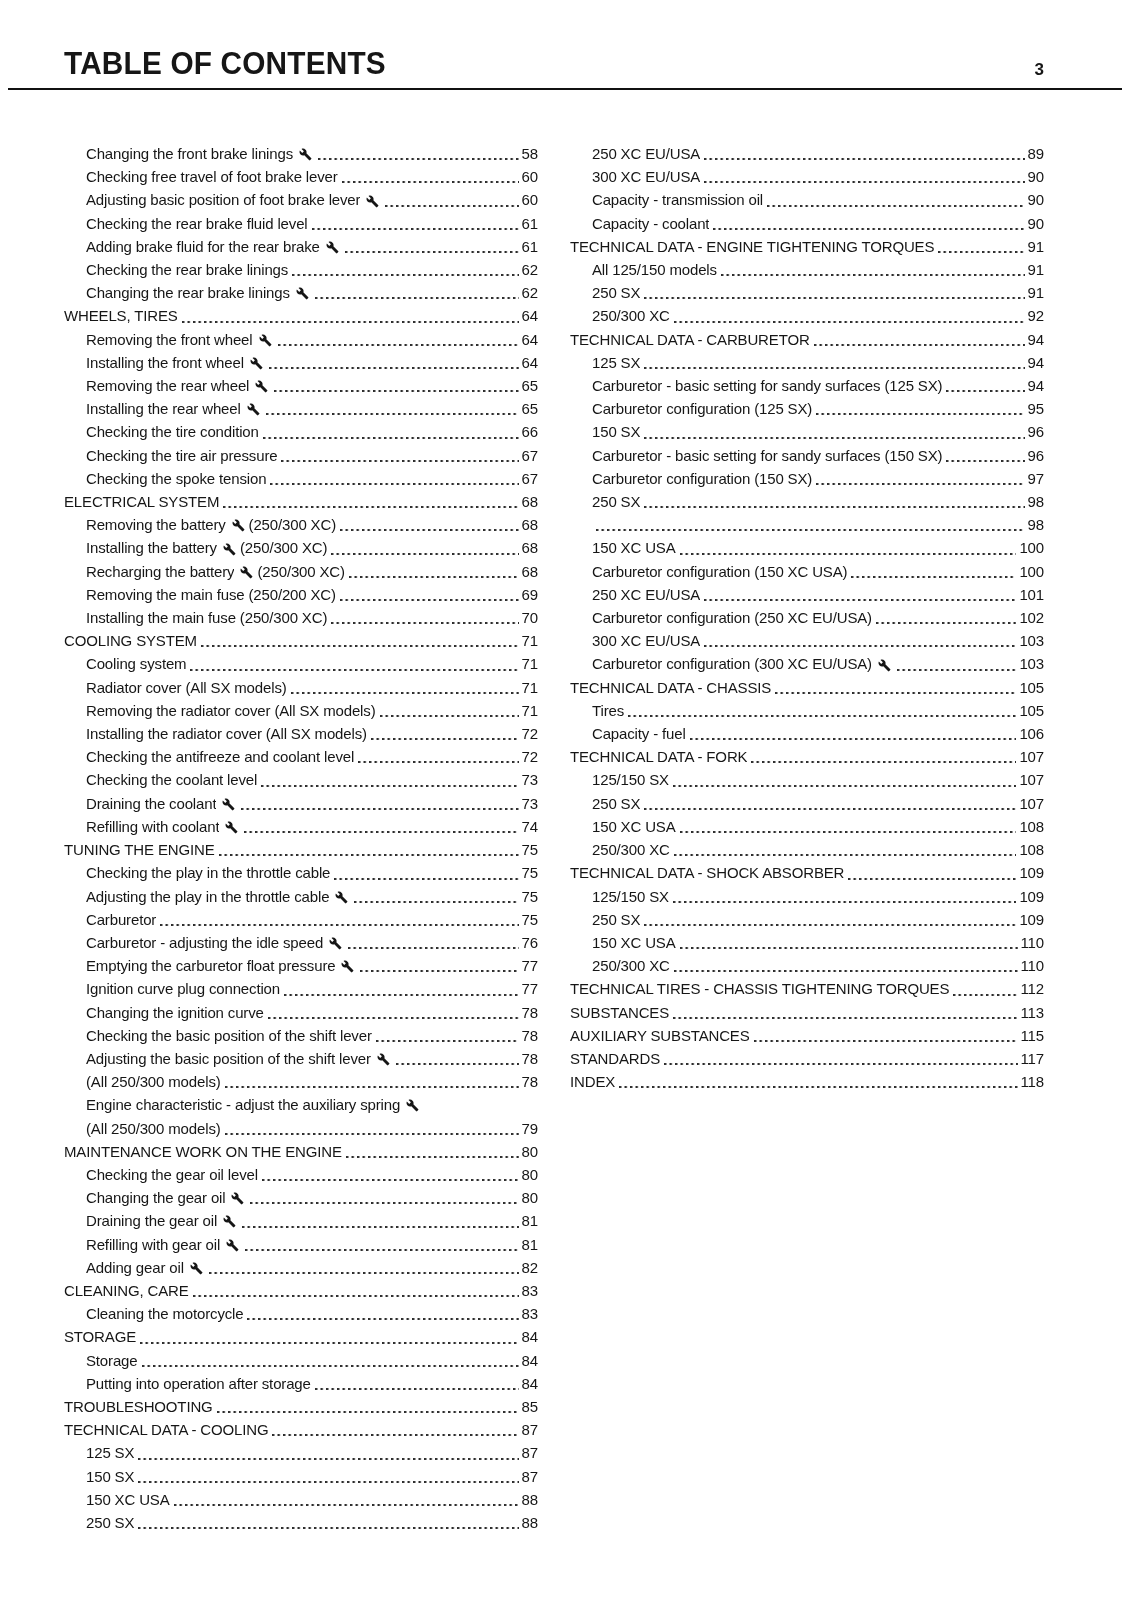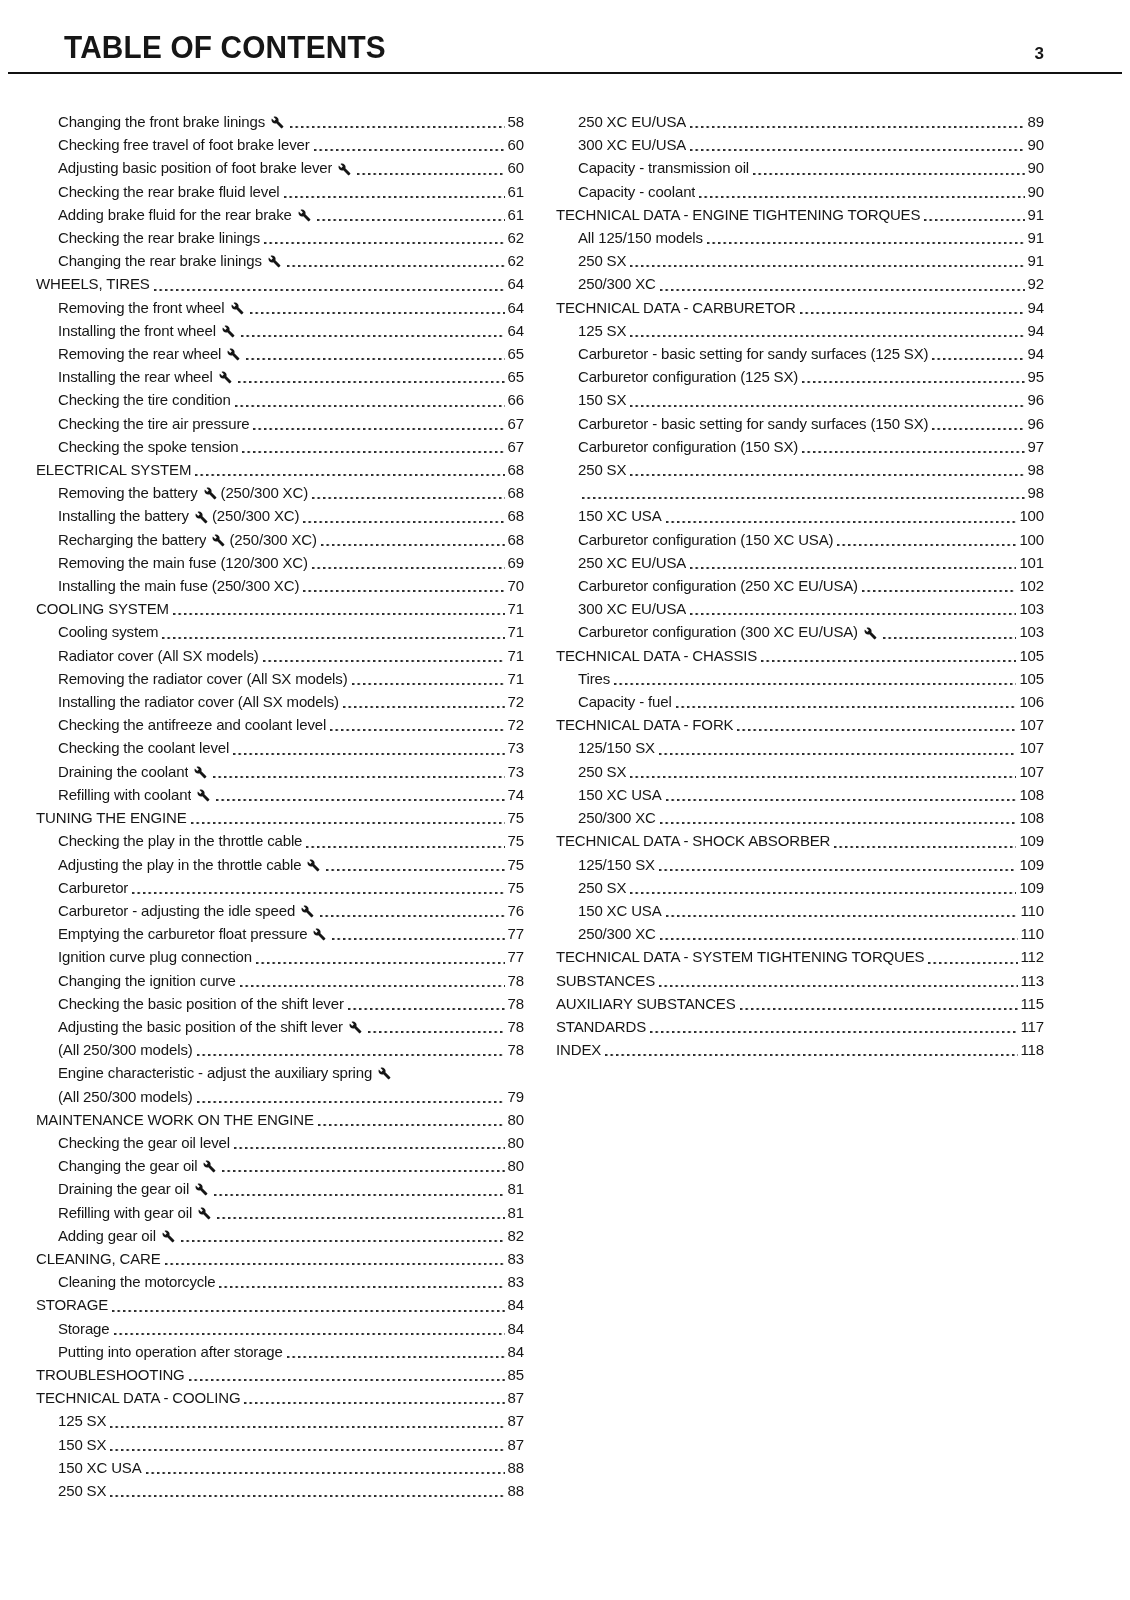--- a/index.html
+++ b/index.html
@@ -7,33 +7,33 @@
   }
   *{box-sizing:border-box;}
   html,body{margin:0;padding:0;}
   body{
     width:1130px;height:1600px;overflow:hidden;
     background:var(--paper);color:var(--text);
     font-family:"Liberation Sans",sans-serif;
   }
   .page{width:1130px;height:1600px;position:relative;}
   .header{
-    margin:0 8px;
+    margin:16px 8px;
     padding:30px 78px 6px 56px;
     border-bottom:2px solid var(--rule);
     display:flex;justify-content:space-between;align-items:flex-end;
   }
   .title{
     margin:0;font-size:31px;font-weight:700;letter-spacing:0.2px;
     transform:scaleX(0.96);transform-origin:left bottom;
   }
   .pageno{font-size:17px;font-weight:700;padding-bottom:2px;}
   .columns{
     display:flex;gap:32px;
-    padding:36px 86px 0 36px;
+    padding:36px 86px 0 64px;
   }
   .col{flex:1;min-width:0;}
   .entry{margin:0;}
   .entry.lvl1{padding-left:22px;}
   .row{
     display:flex;align-items:baseline;
     font-size:15px;line-height:23.2px;letter-spacing:-0.15px;
     white-space:nowrap;
   }
   .label{flex:0 1 auto;overflow:hidden;}
@@ -247,21 +247,21 @@
                 <path fill="#161616" d="M22.7 19l-9.1-9.1c.9-2.3.4-5-1.5-6.9-2-2-5-2.4-7.4-1.3L9 6 6 9 1.6 4.7C.4 7.1.9 10.1 2.9 12.1c1.9 1.9 4.6 2.4 6.9 1.5l9.1 9.1c.4.4 1 .4 1.4 0l2.3-2.3c.5-.4.5-1.1.1-1.4z"></path>
               </svg>
             </span>
             <span class="suffix">(250/300 XC)</span>
             <span class="leader"></span>
             <span class="pg">68</span>
           </div>
         </div>
         <div class="entry lvl1">
           <div class="row">
-            <span class="label">Removing the main fuse (120/300 XC)</span>
+            <span class="label">Removing the main fuse (250/200 XC)</span>
             <span class="leader"></span>
             <span class="pg">69</span>
           </div>
         </div>
         <div class="entry lvl1">
           <div class="row">
             <span class="label">Installing the main fuse (250/300 XC)</span>
             <span class="leader"></span>
             <span class="pg">70</span>
           </div>
@@ -843,21 +843,21 @@
         </div>
         <div class="entry lvl1">
           <div class="row">
             <span class="label">250/300 XC</span>
             <span class="leader"></span>
             <span class="pg">110</span>
           </div>
         </div>
         <div class="entry lvl0">
           <div class="row">
-            <span class="label">TECHNICAL DATA - SYSTEM TIGHTENING TORQUES</span>
+            <span class="label">TECHNICAL TIRES - CHASSIS TIGHTENING TORQUES</span>
             <span class="leader"></span>
             <span class="pg">112</span>
           </div>
         </div>
         <div class="entry lvl0">
           <div class="row">
             <span class="label">SUBSTANCES</span>
             <span class="leader"></span>
             <span class="pg">113</span>
           </div>

